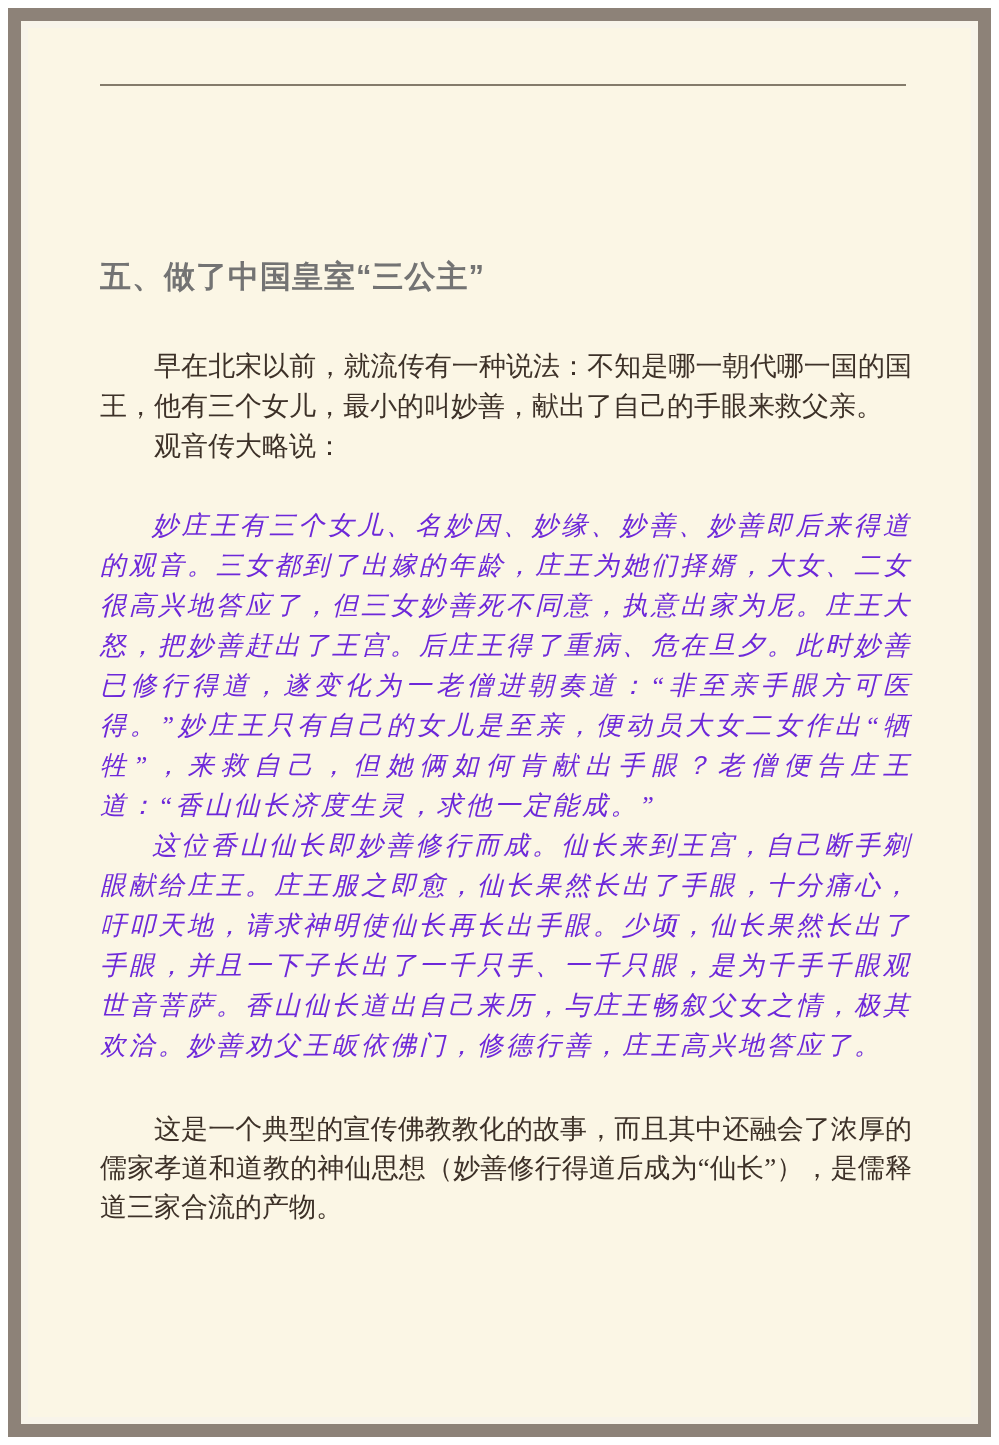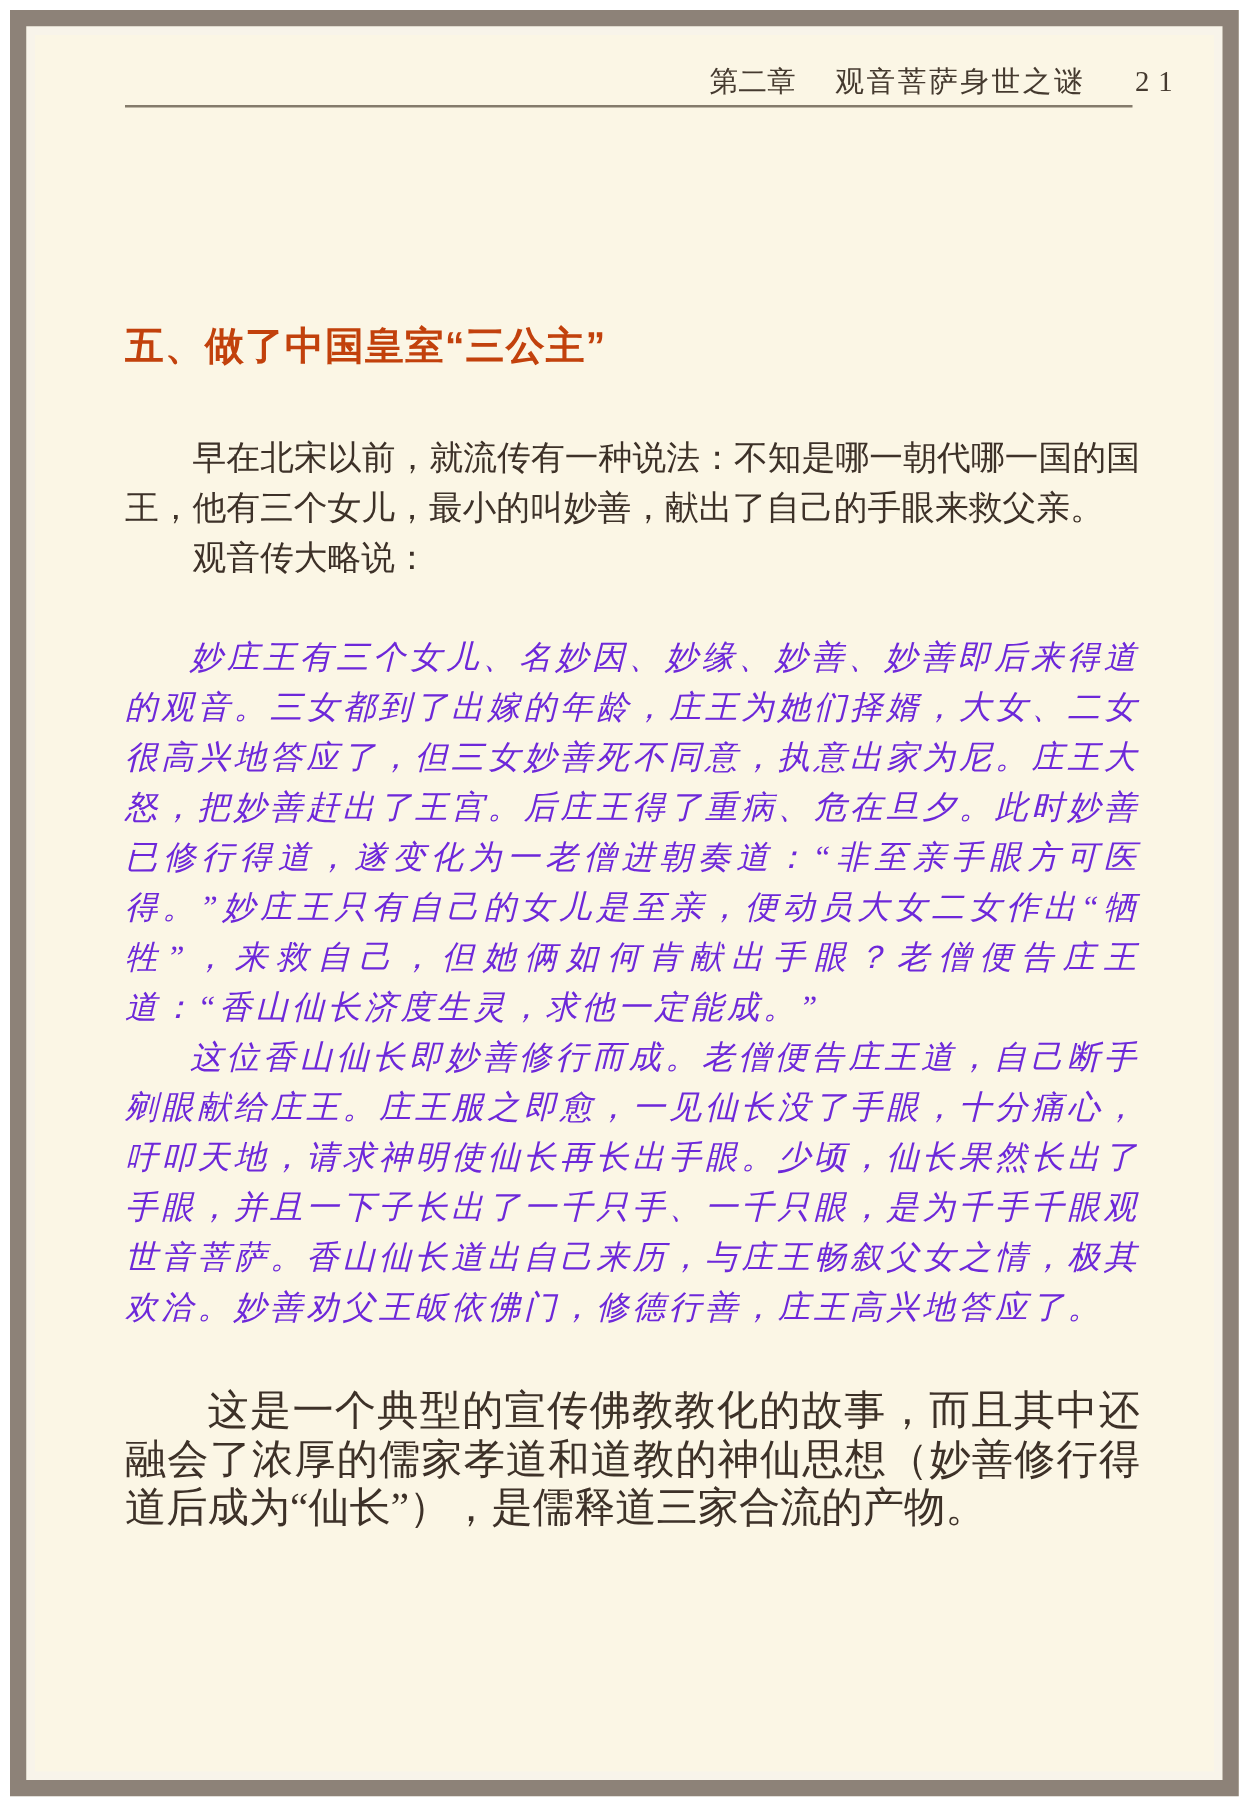--- a/index.html
+++ b/index.html
@@ -40,21 +40,21 @@
     border-top: 2px solid #847b6b;
   }
   .sec-title {
     position: absolute;
     top: 228px; left: 72px;
     margin: 0;
     font-family: "Liberation Sans", sans-serif;
     font-weight: bold;
     font-size: 31px;
     letter-spacing: 1px;
-    color: #c2410c;
+    color: #737373;
   }
   .content {
     position: absolute;
     top: 318px; left: 72px;
     width: 812px;
     color: #3d3128;
   }
   .content p { margin: 0; }
   .body-p {
     font-size: 27px;
@@ -68,51 +68,46 @@
     font-style: italic;
     font-size: 26px;
     line-height: 40px;
     letter-spacing: 3px;
     text-align: justify;
     text-indent: 2em;
     color: #6d28d9;
   }
   .closing-p {
     margin-top: 44px !important;
-    font-size: 33px;
+    font-size: 27px;
     line-height: 39px;
     text-align: justify;
     text-indent: 2em;
     color: #3d3128;
   }
 </style>
 </head>
 <body>
 
 <div class="canvas">
   <div class="frame">
     <div class="page">
 
-      <div class="header">
-        <span>第二章</span>
-        <span class="chap-title">观音菩萨身世之谜</span>
-        <span class="pagenum">21</span>
-      </div>
 
       <div class="rule"></div>
 
       <h2 class="sec-title">五、做了中国皇室“三公主”</h2>
 
       <div class="content">
         <p class="body-p">早在北宋以前，就流传有一种说法：不知是哪一朝代哪一国的国王，他有三个女儿，最小的叫妙善，献出了自己的手眼来救父亲。</p>
         <p class="body-p">观音传大略说：</p>
 
         <div class="quote">
           <p class="quote-p">妙庄王有三个女儿、名妙因、妙缘、妙善、妙善即后来得道的观音。三女都到了出嫁的年龄，庄王为她们择婿，大女、二女很高兴地答应了，但三女妙善死不同意，执意出家为尼。庄王大怒，把妙善赶出了王宫。后庄王得了重病、危在旦夕。此时妙善已修行得道，遂变化为一老僧进朝奏道：“非至亲手眼方可医得。”妙庄王只有自己的女儿是至亲，便动员大女二女作出“牺牲”，来救自己，但她俩如何肯献出手眼？老僧便告庄王道：“香山仙长济度生灵，求他一定能成。”</p>
-          <p class="quote-p">这位香山仙长即妙善修行而成。老僧便告庄王道，自己断手剜眼献给庄王。庄王服之即愈，一见仙长没了手眼，十分痛心，吁叩天地，请求神明使仙长再长出手眼。少顷，仙长果然长出了手眼，并且一下子长出了一千只手、一千只眼，是为千手千眼观世音菩萨。香山仙长道出自己来历，与庄王畅叙父女之情，极其欢洽。妙善劝父王皈依佛门，修德行善，庄王高兴地答应了。</p>
+          <p class="quote-p">这位香山仙长即妙善修行而成。仙长来到王宫，自己断手剜眼献给庄王。庄王服之即愈，仙长果然长出了手眼，十分痛心，吁叩天地，请求神明使仙长再长出手眼。少顷，仙长果然长出了手眼，并且一下子长出了一千只手、一千只眼，是为千手千眼观世音菩萨。香山仙长道出自己来历，与庄王畅叙父女之情，极其欢洽。妙善劝父王皈依佛门，修德行善，庄王高兴地答应了。</p>
         </div>
 
         <p class="closing-p">这是一个典型的宣传佛教教化的故事，而且其中还融会了浓厚的儒家孝道和道教的神仙思想（妙善修行得道后成为“仙长”），是儒释道三家合流的产物。</p>
       </div>
 
     </div>
   </div>
 </div>
 
 </body></html>

